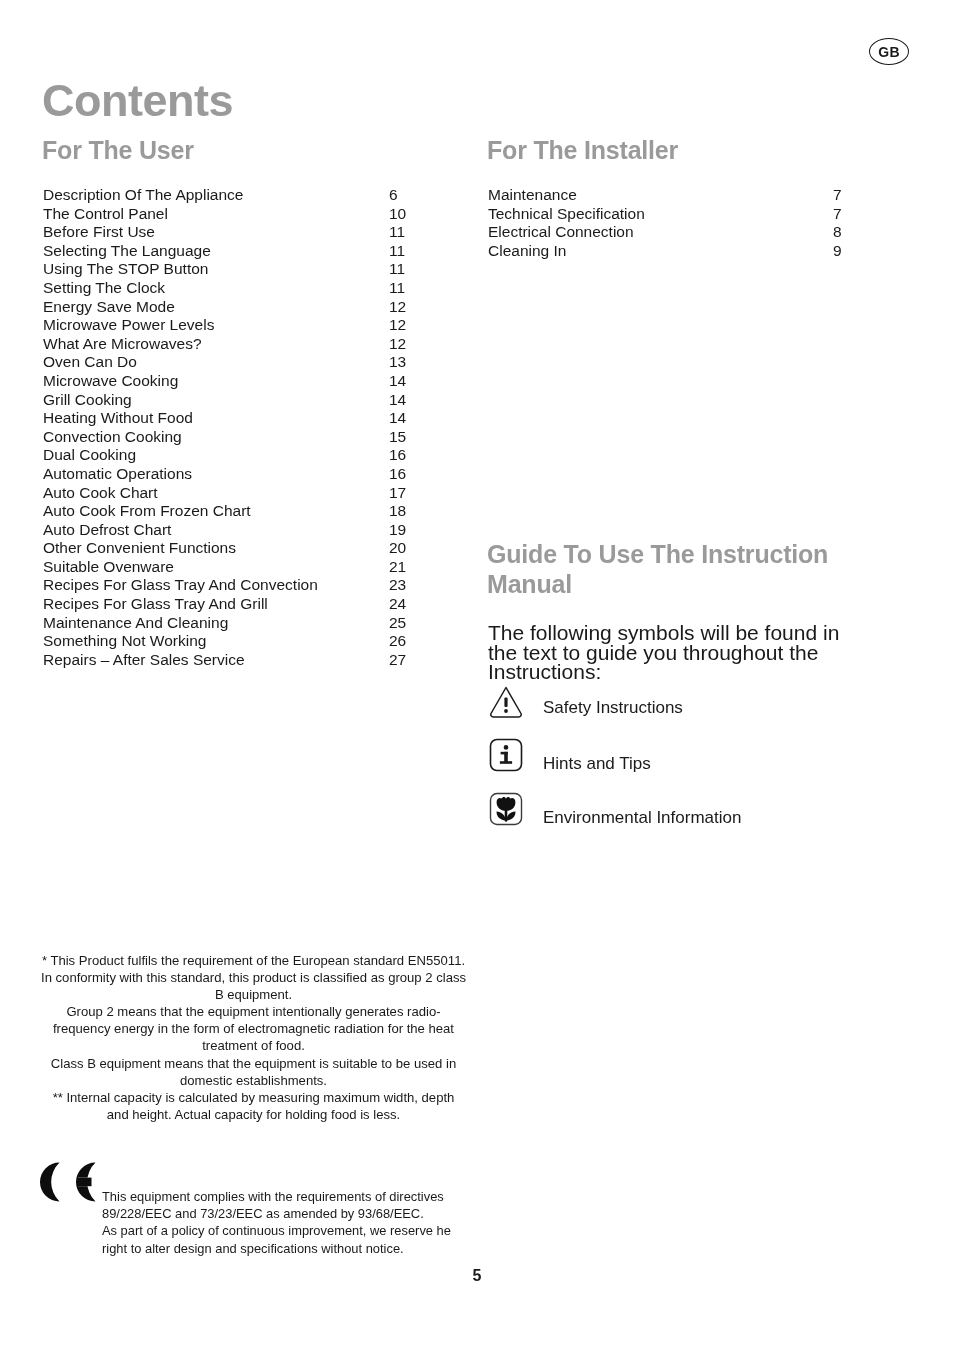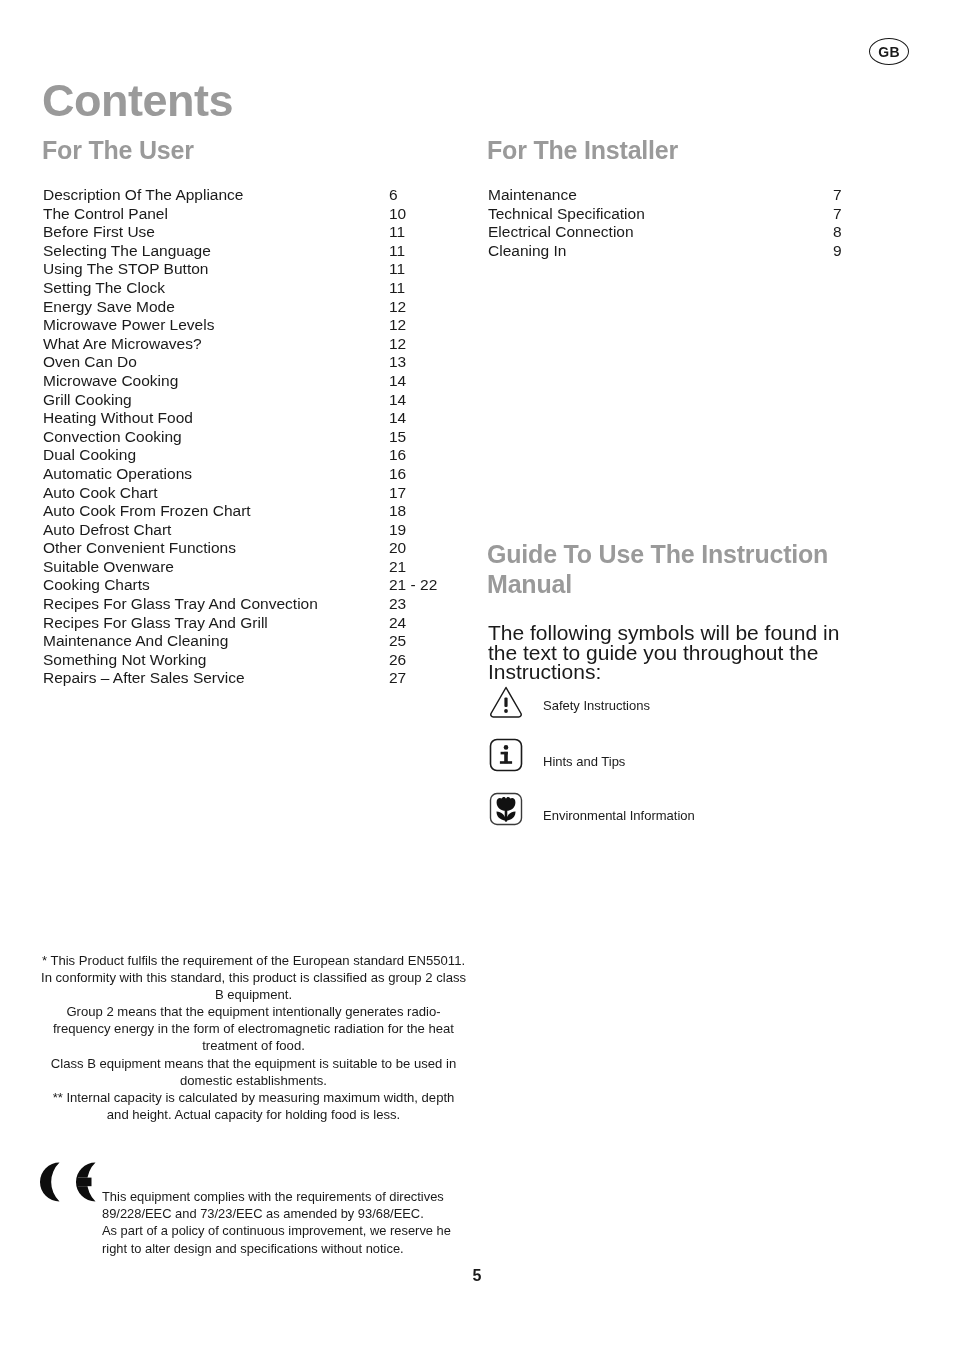--- a/index.html
+++ b/index.html
@@ -117,21 +117,21 @@
   .legend-icon {
     position: absolute;
     left: 0;
     top: 0;
     width: 40px;
     height: 40px;
   }
   .legend-text {
     position: absolute;
     left: 57px;
-    font-size: 13px;
+    font-size: 17px;
     color: #1a1a1a;
     white-space: nowrap;
   }
   .legend-row.safety .legend-text { top: 17px; }
   .legend-row.hints .legend-text { top: 19px; }
   .legend-row.env .legend-text { top: 19px; }
 
   
   .footnotes {
     position: absolute;
@@ -206,21 +206,20 @@
       <div class="toc-row"><span class="toc-label">Grill Cooking</span><span class="toc-page">14</span></div>
       <div class="toc-row"><span class="toc-label">Heating Without Food</span><span class="toc-page">14</span></div>
       <div class="toc-row"><span class="toc-label">Convection Cooking</span><span class="toc-page">15</span></div>
       <div class="toc-row"><span class="toc-label">Dual Cooking</span><span class="toc-page">16</span></div>
       <div class="toc-row"><span class="toc-label">Automatic Operations</span><span class="toc-page">16</span></div>
       <div class="toc-row"><span class="toc-label">Auto Cook Chart</span><span class="toc-page">17</span></div>
       <div class="toc-row"><span class="toc-label">Auto Cook From Frozen Chart</span><span class="toc-page">18</span></div>
       <div class="toc-row"><span class="toc-label">Auto Defrost Chart</span><span class="toc-page">19</span></div>
       <div class="toc-row"><span class="toc-label">Other Convenient Functions</span><span class="toc-page">20</span></div>
       <div class="toc-row"><span class="toc-label">Suitable Ovenware</span><span class="toc-page">21</span></div>
-      <div class="toc-row"><span class="toc-label">Cooking Charts</span><span class="toc-page">21 - 22</span></div>
       <div class="toc-row"><span class="toc-label">Recipes For Glass Tray And Convection</span><span class="toc-page">23</span></div>
       <div class="toc-row"><span class="toc-label">Recipes For Glass Tray And Grill</span><span class="toc-page">24</span></div>
       <div class="toc-row"><span class="toc-label">Maintenance And Cleaning</span><span class="toc-page">25</span></div>
       <div class="toc-row"><span class="toc-label">Something Not Working</span><span class="toc-page">26</span></div>
       <div class="toc-row"><span class="toc-label">Repairs – After Sales Service</span><span class="toc-page">27</span></div>
     </div>
 
   <div class="toc right">
       <div class="toc-row"><span class="toc-label">Maintenance</span><span class="toc-page">7</span></div>
       <div class="toc-row"><span class="toc-label">Technical Specification</span><span class="toc-page">7</span></div>

